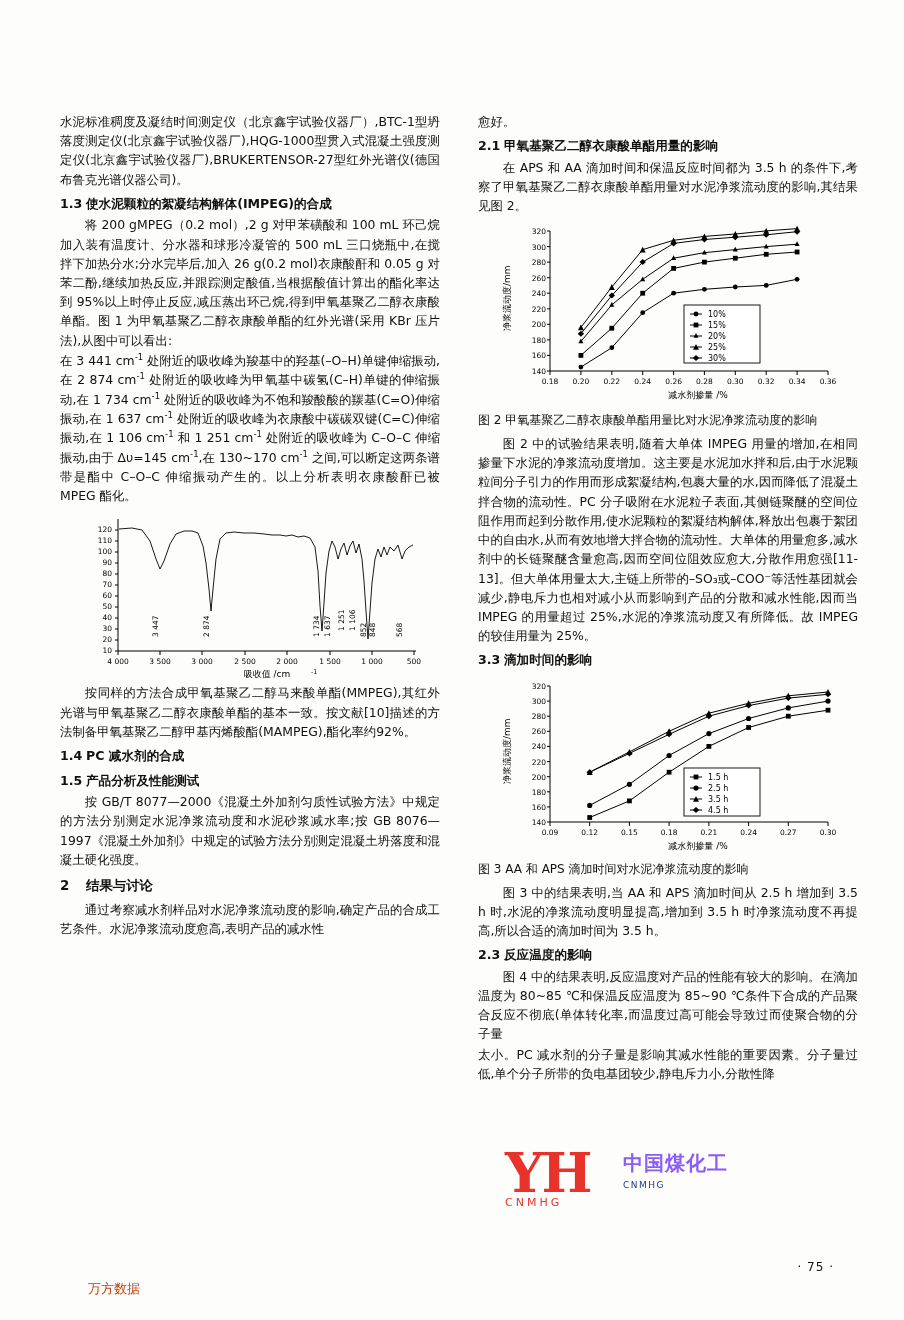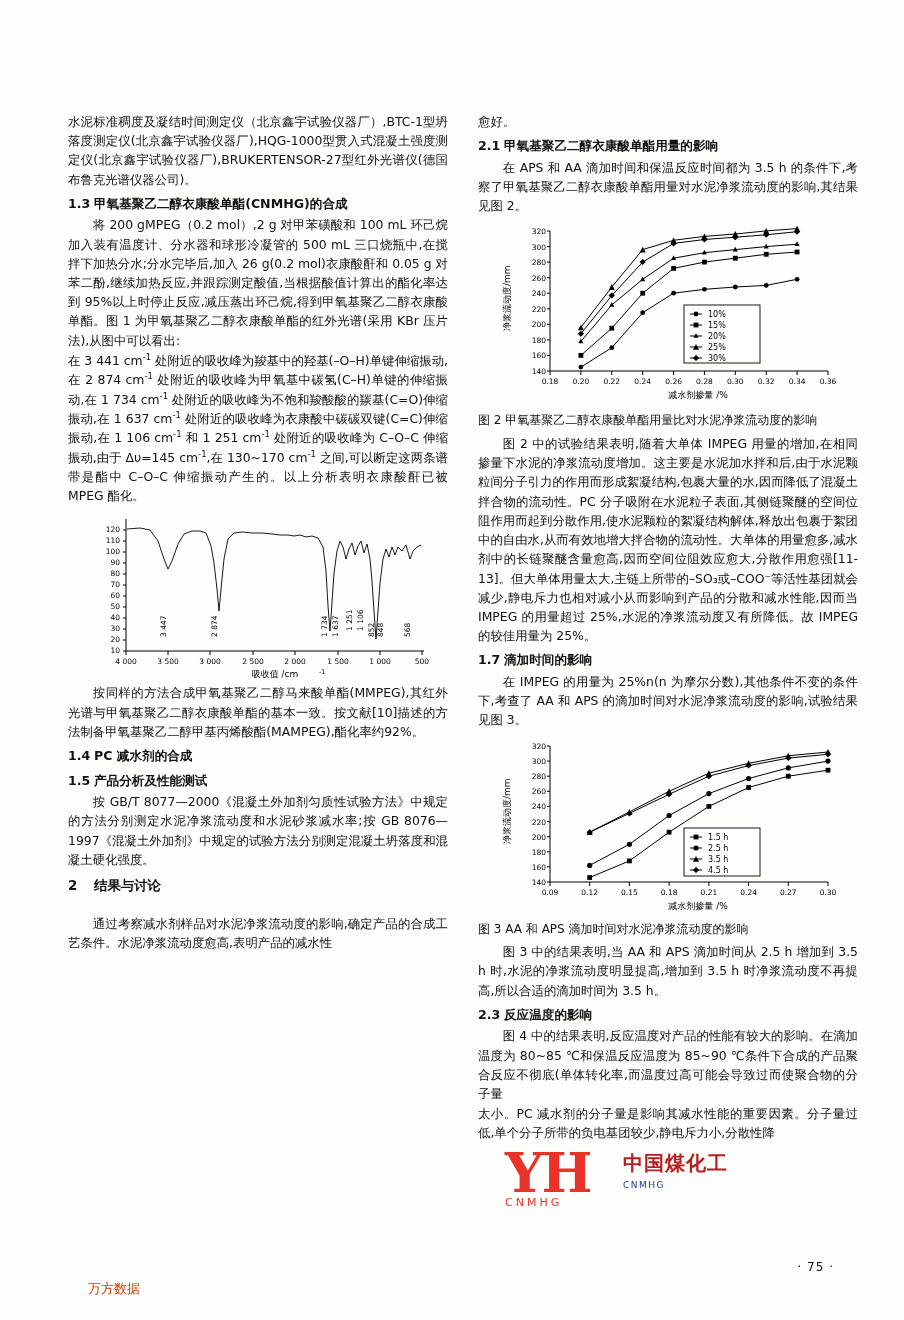--- a/index.html
+++ b/index.html
@@ -3,52 +3,52 @@
 <meta charset="utf-8">
 <style>
   html,body{margin:0;padding:0;}
   body{
     width:904px;height:1320px;background:#fdfdfb;
     font-family:"DejaVu Sans","Liberation Sans",sans-serif;
     color:#111;position:relative;overflow:hidden;
   }
   .page{position:absolute;inset:0;}
   .col{position:absolute;top:112px;width:380px;font-size:12.4px;line-height:1.55;text-align:justify;}
-  .col.left{left:68px;}
+  .col.left{left:60px;}
   .col.right{left:478px;}
   p{margin:0 0 1px 0;text-indent:2em;}
   p.noind{text-indent:0;}
   .h-sec{margin:5px 0 2px 0;font-weight:bold;font-size:12.6px;text-indent:0;}
   .h-sec .num{display:inline-block;min-width:26px;}
-  .h-big{margin:7px 0 17px 0;font-weight:bold;font-size:13.4px;text-indent:0;}
+  .h-big{margin:7px 0 3px 0;font-weight:bold;font-size:13.4px;text-indent:0;}
   .h-big .num{display:inline-block;min-width:26px;}
   .fig-cap{font-weight:normal;font-size:12px;margin:4px 0 4px 0;text-indent:0;}
   sup{font-size:8.5px;vertical-align:super;}
   .figbox{margin:6px 0 0 0;}
   svg{display:block;margin:0 auto;}
   .pagenum{position:absolute;right:70px;bottom:46px;font-size:12px;letter-spacing:1px;margin-left:22px;}
   .wanfang{position:absolute;left:88px;bottom:22px;font-size:13px;color:#c2410c;}
   .watermark{position:absolute;left:505px;top:1146px;width:330px;height:68px;}
   .wm-yh{font-family:"DejaVu Serif","Liberation Serif",serif;font-weight:bold;font-size:54px;color:#e8332a;letter-spacing:-2px;line-height:54px;}
   .wm-cn{font-size:11px;color:#e8332a;letter-spacing:3px;margin-top:-4px;}
   .wm-txt{position:absolute;left:118px;top:4px;}
-  .wm-title{font-size:20px;font-weight:bold;color:#b91c1c;letter-spacing:1px;}
+  .wm-title{font-size:20px;font-weight:bold;color:#8b5cf6;letter-spacing:1px;}
   .wm-sub{font-size:9px;color:#1b3e86;letter-spacing:1.5px;margin-top:3px;}
 </style>
 </head>
 <body>
 
 <div class="page">
 
   <div class="col left">
 
     <p class="noind">水泥标准稠度及凝结时间测定仪（北京鑫宇试验仪器厂）,BTC-1型坍落度测定仪(北京鑫宇试验仪器厂),HQG-1000型贯入式混凝土强度测定仪(北京鑫宇试验仪器厂),BRUKERTENSOR-27型红外光谱仪(德国布鲁克光谱仪器公司)。</p>
 
     <p class="h-sec">
-      <span class="num">1.3</span><span>甲氧基聚乙二醇衣康酸单酯(CNMHG)的合成</span>
+      <span class="num">1.3</span><span>使水泥颗粒的絮凝结构解体(IMPEG)的合成</span>
     </p>
 
     <p>将 200 gMPEG（0.2 mol）,2 g 对甲苯磺酸和 100 mL 环己烷加入装有温度计、分水器和球形冷凝管的 500 mL 三口烧瓶中,在搅拌下加热分水;分水完毕后,加入 26 g(0.2 mol)衣康酸酐和 0.05 g 对苯二酚,继续加热反应,并跟踪测定酸值,当根据酸值计算出的酯化率达到 95%以上时停止反应,减压蒸出环己烷,得到甲氧基聚乙二醇衣康酸单酯。图 1 为甲氧基聚乙二醇衣康酸单酯的红外光谱(采用 KBr 压片法),从图中可以看出:</p>
 
     <p class="noind"><span>在 3 441 cm</span><sup>-1</sup><span> 处附近的吸收峰为羧基中的羟基(–O–H)单键伸缩振动,在 2 874 cm</span><sup>-1</sup><span> 处附近的吸收峰为甲氧基中碳氢(C–H)单键的伸缩振动,在 1 734 cm</span><sup>-1</sup><span> 处附近的吸收峰为不饱和羧酸酸的羰基(C=O)伸缩振动,在 1 637 cm</span><sup>-1</sup><span> 处附近的吸收峰为衣康酸中碳碳双键(C=C)伸缩振动,在 1 106 cm</span><sup>-1</sup><span> 和 1 251 cm</span><sup>-1</sup><span> 处附近的吸收峰为 C–O–C 伸缩振动,由于 Δυ=145 cm</span><sup>-1</sup><span>,在 130~170 cm</span><sup>-1</sup><span> 之间,可以断定这两条谱带是酯中 C–O–C 伸缩振动产生的。以上分析表明衣康酸酐已被 MPEG 酯化。</span></p>
 
     <div class="figbox">
       <svg width="356" height="172" viewBox="0 0 356 172">
         <g stroke="#000" fill="none" stroke-width="1">
           <line x1="46" y1="8" x2="46" y2="140"></line>
@@ -281,23 +281,22 @@
             <line x1="202" y1="137" x2="214" y2="137" stroke="#000"></line>
           <text x="220" y="140" font-size="8" font-family="DejaVu Sans, sans-serif">30%</text>
         </g>
       </svg>
       <p class="fig-cap">图 2  甲氧基聚乙二醇衣康酸单酯用量比对水泥净浆流动度的影响</p>
     </div>
 
     <p>图 2 中的试验结果表明,随着大单体 IMPEG 用量的增加,在相同掺量下水泥的净浆流动度增加。这主要是水泥加水拌和后,由于水泥颗粒间分子引力的作用而形成絮凝结构,包裹大量的水,因而降低了混凝土拌合物的流动性。PC 分子吸附在水泥粒子表面,其侧链聚醚的空间位阻作用而起到分散作用,使水泥颗粒的絮凝结构解体,释放出包裹于絮团中的自由水,从而有效地增大拌合物的流动性。大单体的用量愈多,减水剂中的长链聚醚含量愈高,因而空间位阻效应愈大,分散作用愈强[11-13]。但大单体用量太大,主链上所带的–SO₃或–COO⁻等活性基团就会减少,静电斥力也相对减小从而影响到产品的分散和减水性能,因而当 IMPEG 的用量超过 25%,水泥的净浆流动度又有所降低。故 IMPEG 的较佳用量为 25%。</p>
 
     <p class="h-sec">
-      <span class="num">1.7</span><span>滴加时间的影响</span>
-    </p>
-    <p>在 IMPEG 的用量为 25%n(n 为摩尔分数),其他条件不变的条件下,考查了 AA 和 APS 的滴加时间对水泥净浆流动度的影响,试验结果见图 3。</p>
+      <span class="num">3.3</span><span>滴加时间的影响</span>
+    </p>
 
     <div class="figbox">
       <svg width="360" height="180" viewBox="0 0 360 180">
         <g stroke="#000" fill="none" stroke-width="1">
           <line x1="62" y1="10" x2="62" y2="146"></line>
           <line x1="62" y1="146" x2="340" y2="146"></line>
         </g>
         <g font-size="7.5" fill="#000" text-anchor="end" font-family="DejaVu Sans, sans-serif">
           <text x="58" y="149">140</text>
             <text x="58" y="133.9">160</text>

